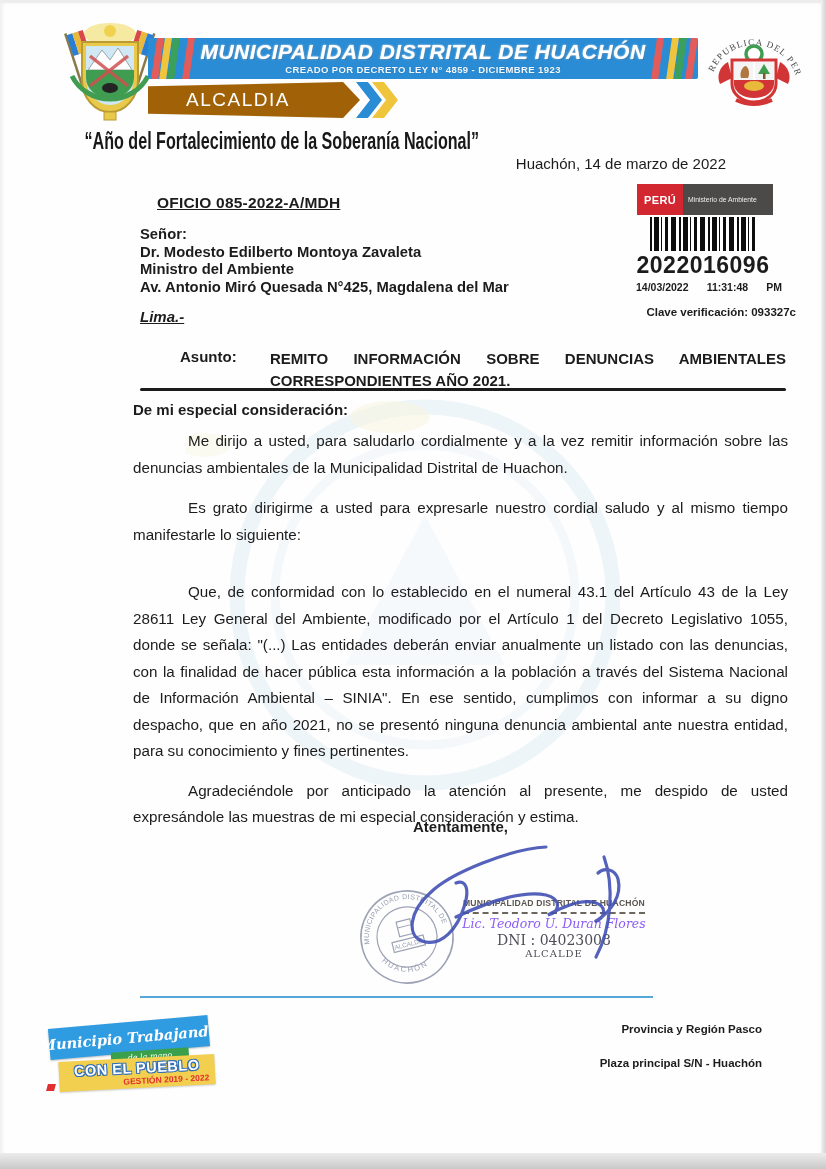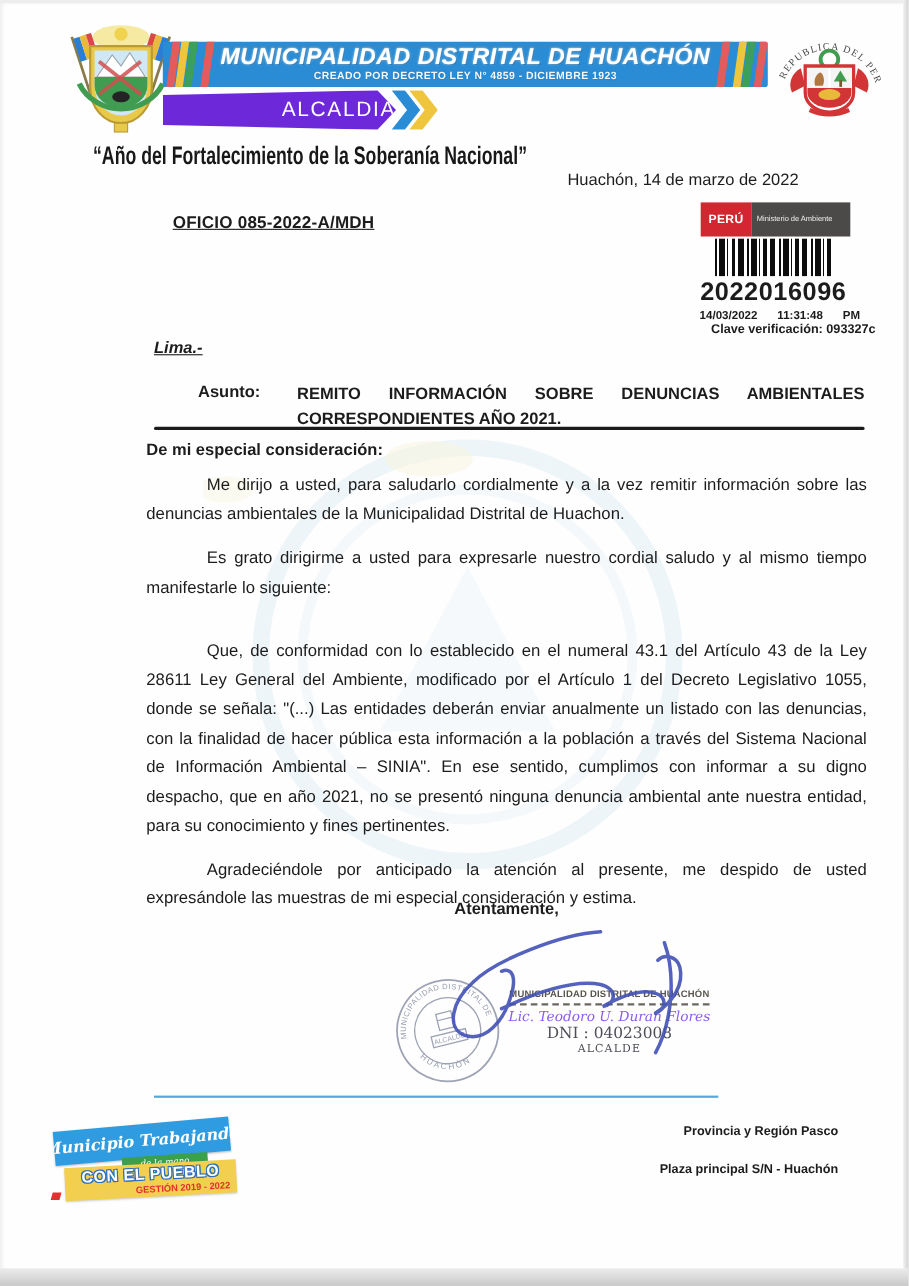--- a/index.html
+++ b/index.html
@@ -18,23 +18,23 @@
   .peru-emblem{position:absolute;left:698px;top:12px;}
   .banner{position:absolute;left:148px;top:38px;width:550px;height:41px;background:#2a8cd4;
           border-radius:2px;overflow:hidden;}
   .banner-title{position:absolute;left:0;right:0;top:2px;text-align:center;color:#fff;
      font-style:italic;font-weight:bold;font-size:21px;letter-spacing:.5px;
      text-shadow:0 0 2px rgba(255,255,255,.9), 1px 1px 0 #1b6aa8;}
   .banner-sub{position:absolute;left:0;right:0;top:26px;text-align:center;color:#f4f9ff;
      font-weight:bold;font-size:9.5px;letter-spacing:.4px;text-shadow:0 0 1px #1b6aa8;}
   .stripe{position:absolute;top:-3px;width:7px;height:48px;transform:skewX(-8deg);}
   .s-red{background:#e25c5c}.s-yel{background:#f0c53e}.s-grn{background:#3ba05c}
-  .alcaldia{position:absolute;left:148px;top:82px;width:212px;height:36px;background:#6d28d9;
+  .alcaldia{position:absolute;left:148px;top:82px;width:212px;height:36px;background:#a16207;
      clip-path:polygon(0 12%,92% 0,100% 50%,92% 100%,0 88%);
-     display:flex;align-items:center;justify-content:flex-end;}
+     display:flex;align-items:center;}
   .alcaldia-label{color:#fff;font-size:19px;letter-spacing:1.5px;padding-left:38px;font-weight:500;}
   .chev{position:absolute;top:82px;width:26px;height:36px;
      clip-path:polygon(0 0,46% 0,100% 50%,46% 100%,0 100%,54% 50%);}
   .chev-blue{left:356px;background:#2a8cd4;}
   .chev-yel{left:372px;background:#f0c53e;}
   .quote{position:absolute;left:0;right:0;top:128px;text-align:left;}
   .quote span{display:inline-block;transform:scaleX(.70);font-weight:bold;font-size:23px;
      letter-spacing:0px;color:#181818;font-family:"Liberation Sans",sans-serif;}
   
   .date-line{position:absolute;right:100px;top:155px;font-size:15px;}
@@ -43,21 +43,21 @@
   .reg-peru{width:46px;background:#d22730;color:#fff;font-weight:bold;font-size:11px;
      display:flex;align-items:center;justify-content:center;letter-spacing:.3px;}
   .reg-min{flex:1;background:#4b4a48;color:#efefef;font-size:6.8px;line-height:8px;
      display:flex;align-items:center;padding-left:5px;}
   .barcode{margin:2px 0 0 14px;width:106px;height:34px;
      background:repeating-linear-gradient(90deg,#0d0d0d 0 2px,#fff 2px 4px,#0d0d0d 4px 9px,
        #fff 9px 11px,#0d0d0d 11px 12px,#fff 12px 15px,#0d0d0d 15px 18px,#fff 18px 21px,
        #0d0d0d 21px 26px,#fff 26px 29px);}
   .reg-number{width:134px;text-align:center;font-size:23px;font-weight:bold;letter-spacing:.5px;margin-top:1px;}
   .reg-datetime{width:146px;display:flex;justify-content:space-between;font-size:10.5px;font-weight:bold;margin-top:2px;}
-  .reg-clave{width:160px;text-align:right;font-size:11.5px;font-weight:bold;margin-top:1px;}
+  .reg-clave{width:160px;text-align:right;font-size:11.5px;font-weight:bold;margin-top:13px;}
   
   .oficio{position:absolute;left:157px;top:194px;font-size:15.5px;font-weight:bold;
      text-decoration:underline;letter-spacing:.2px;}
   .recipient{position:absolute;left:140px;top:226px;font-size:14.8px;line-height:17.5px;font-weight:bold;}
   .lima{position:absolute;left:140px;top:308px;font-size:15px;font-weight:bold;font-style:italic;
      text-decoration:underline;}
   .subject-label{position:absolute;left:180px;top:348px;font-size:15px;font-weight:bold;}
   .subject-text{position:absolute;left:270px;top:348px;width:516px;font-size:15px;font-weight:bold;line-height:22px;}
   .subject-text .l1{text-align:justify;text-align-last:justify;}
   .rule{position:absolute;left:140px;top:388px;width:646px;height:3px;background:#1b1b1b;border-radius:2px;}
@@ -189,20 +189,26 @@
     <div class="reg-datetime">
       <span>14/03/2022</span>
       <span>11:31:48</span>
       <span>PM</span>
     </div>
     <div class="reg-clave">Clave verificación: 093327c</div>
   </div>
 
   <div class="oficio">OFICIO 085-2022-A/MDH</div>
 
+  <div class="recipient">
+    <div>Señor:</div>
+    <div>Dr. Modesto Edilberto Montoya Zavaleta</div>
+    <div>Ministro del Ambiente</div>
+    <div>Av. Antonio Miró Quesada N°425, Magdalena del Mar</div>
+  </div>
   <div class="lima">Lima.-</div>
 
   <div class="subject-label">Asunto:</div>
   <div class="subject-text">
     <div class="l1">REMITO INFORMACIÓN SOBRE DENUNCIAS AMBIENTALES</div>
     <div class="l2">CORRESPONDIENTES AÑO 2021.</div>
   </div>
   <div class="rule"></div>
 
   <div class="greeting">De mi especial consideración:</div>

